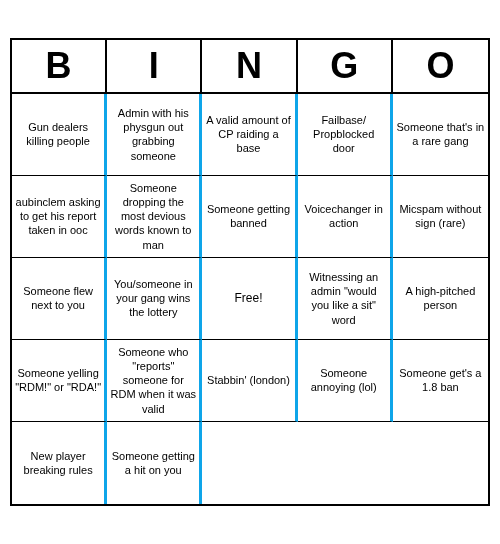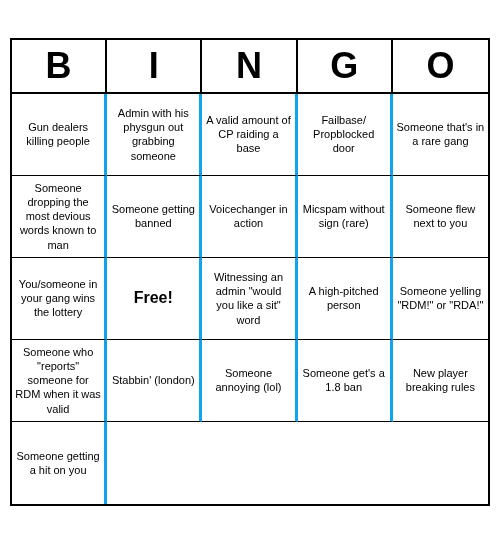--- a/index.html
+++ b/index.html
@@ -51,41 +51,42 @@
       line-height: 1.3;
       word-break: break-word;
     }
     .bingo-cell:nth-child(5n) {
       border-right: none;
     }
     .bingo-cell:nth-child(n+21) {
       border-bottom: none;
     }
     .bingo-cell.free {
-      font-size: 16px;
-      font-weight: bold;
+      font-size: 12px;
+      font-weight: normal;
     }
   </style>
 </head>
 <body>
 
 <div class="bingo-card">
   <div class="bingo-header">
   <div class="bingo-letter">B</div>
       <div class="bingo-letter">I</div>
       <div class="bingo-letter">N</div>
       <div class="bingo-letter">G</div>
       <div class="bingo-letter">O</div>
     </div>
   <div class="bingo-grid">
   <div class="bingo-cell">Gun dealers killing people</div>
       <div class="bingo-cell">Admin with his physgun out grabbing someone</div>
       <div class="bingo-cell">A valid amount of CP raiding a base</div>
       <div class="bingo-cell">Failbase/ Propblocked door</div>
       <div class="bingo-cell">Someone that's in a rare gang</div>
+      <div class="bingo-cell">aubinclem asking to get his report taken in ooc</div>
       <div class="bingo-cell">Someone dropping the most devious words known to man</div>
       <div class="bingo-cell">Someone getting banned</div>
       <div class="bingo-cell">Voicechanger in action</div>
       <div class="bingo-cell">Micspam without sign (rare)</div>
       <div class="bingo-cell">Someone flew next to you</div>
       <div class="bingo-cell">You/someone in your gang wins the lottery</div>
       <div class="bingo-cell free">Free!</div>
       <div class="bingo-cell">Witnessing an admin "would you like a sit" word</div>
       <div class="bingo-cell">A high-pitched person</div>
       <div class="bingo-cell">Someone yelling "RDM!" or "RDA!"</div>

